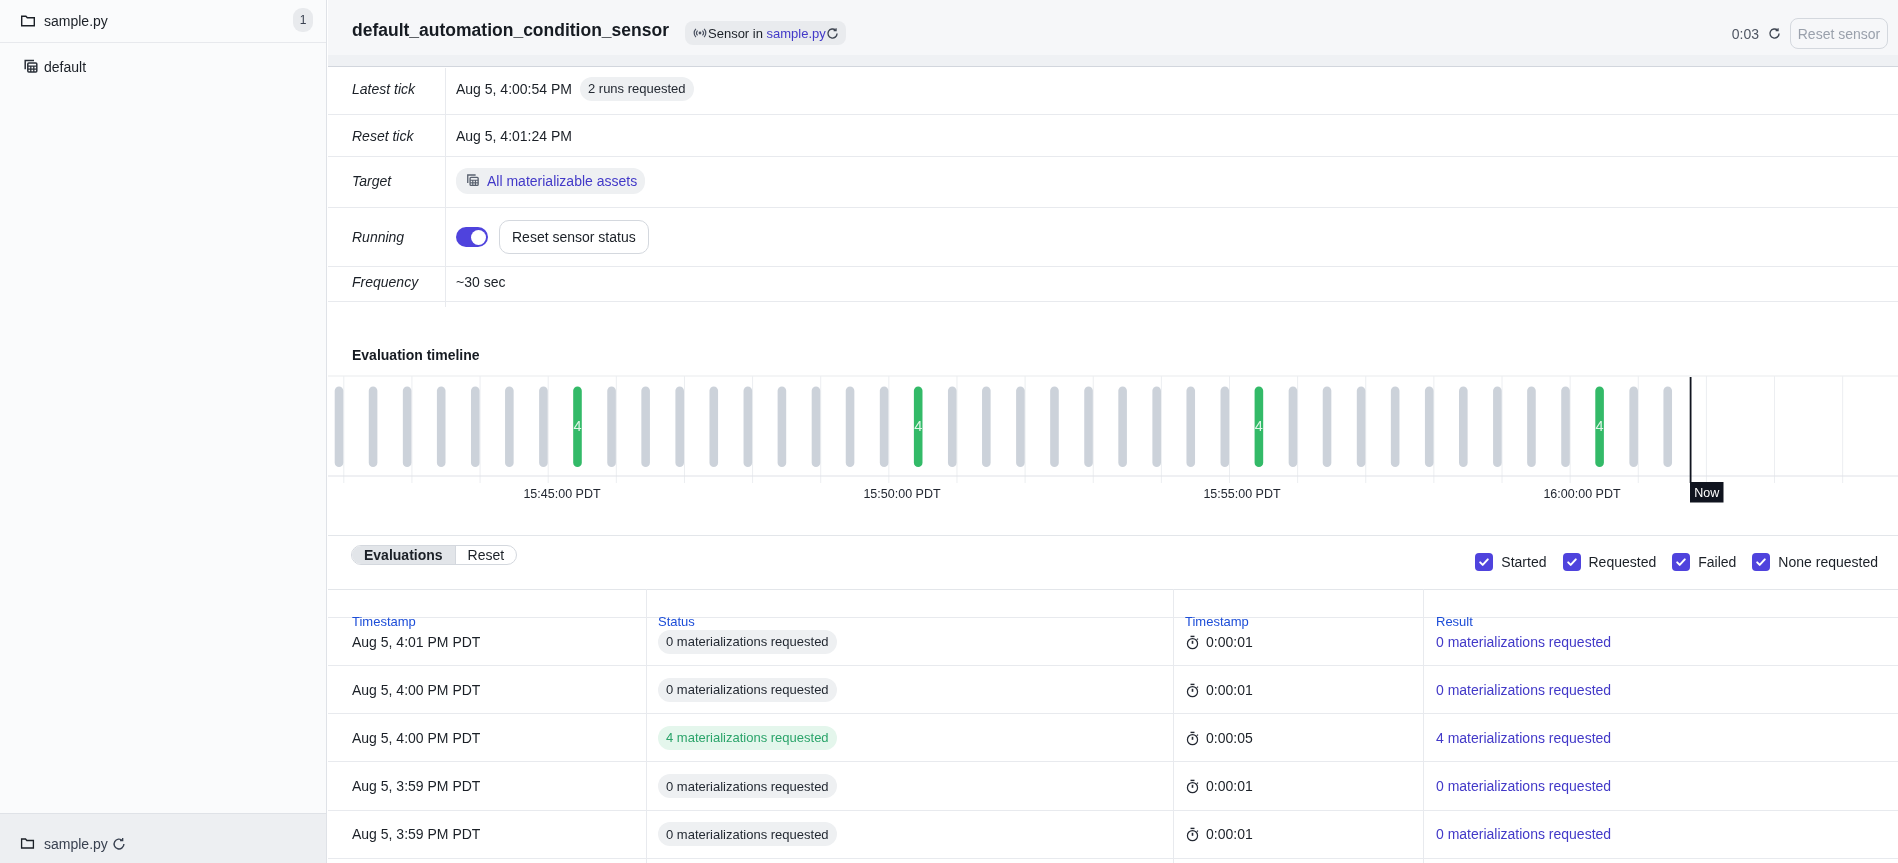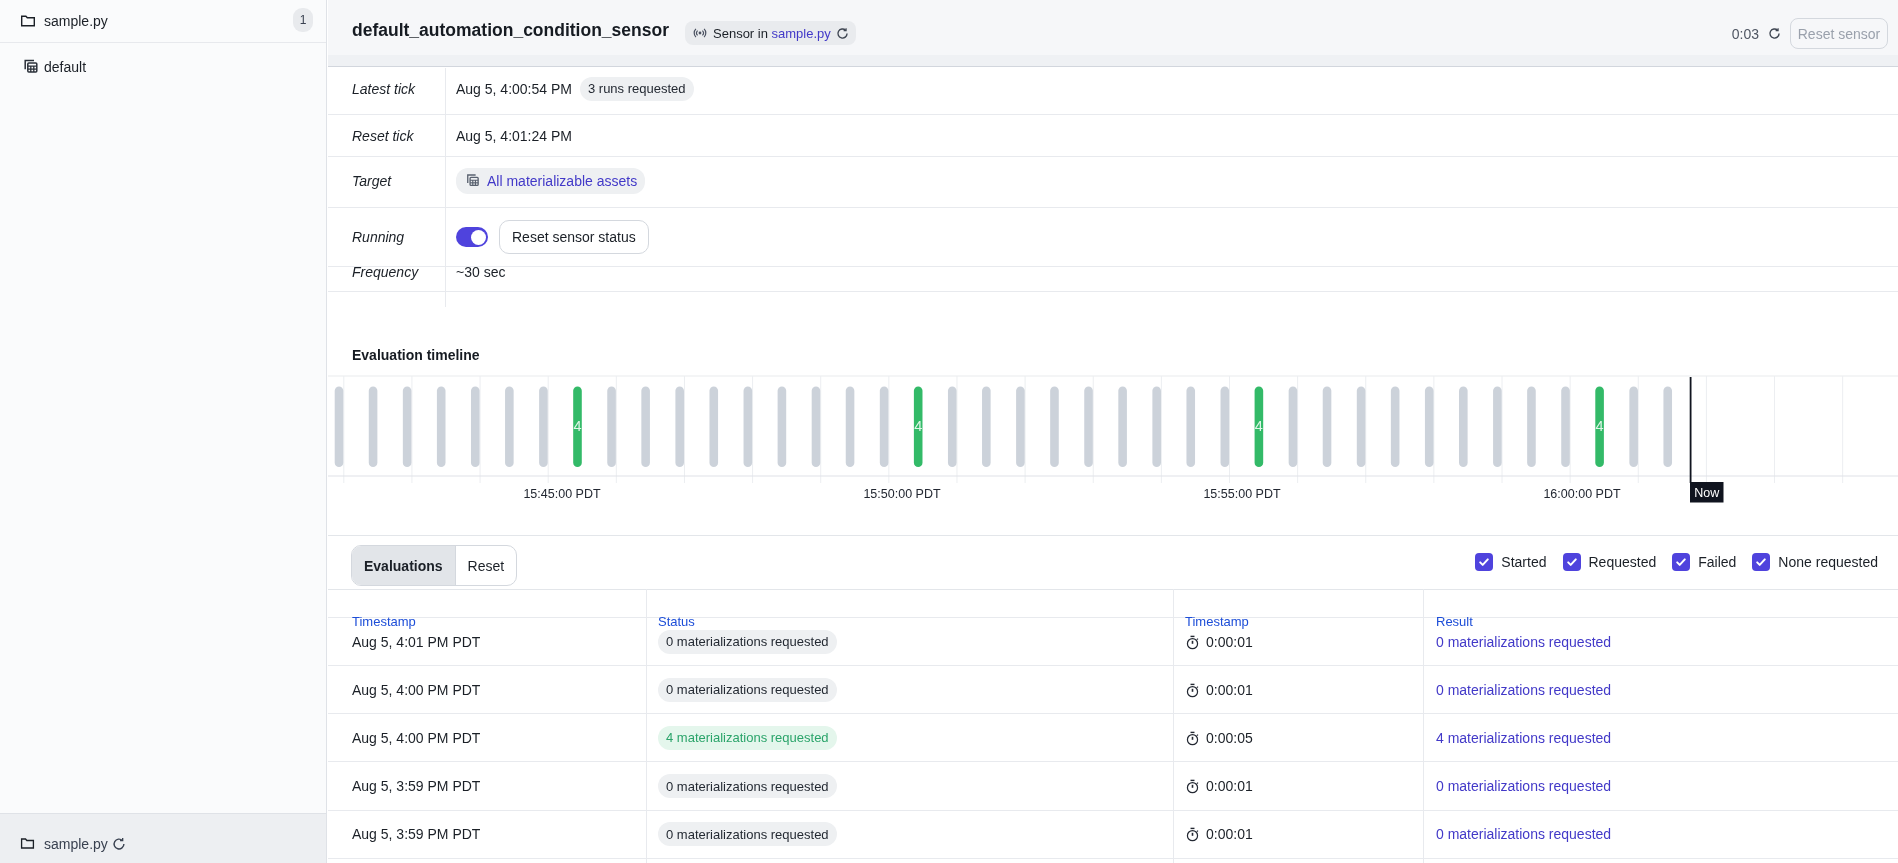--- a/index.html
+++ b/index.html
@@ -18,21 +18,21 @@
     display:flex; align-items:center; justify-content:center; }
   #sfooter { position:absolute; left:0; bottom:0; width:100%; height:50px;
     background:#edeff2; border-top:1px solid #dfe2e7; }
   
   #main { position:absolute; left:328px; top:0; width:1570px; height:863px;text-align:right; }
   #header { position:absolute; left:0; top:0; width:100%; height:67px;
     background:#f6f7f9; border-bottom:1px solid #d2d6dd; }
   #header .shade { position:absolute; left:0; bottom:0; width:100%; height:11px; background:#eff1f4; }
   #title { position:absolute; left:24px; top:20px; font-size:17.5px; font-weight:700;
     letter-spacing:0px; color:#161b22; }
-  .pill { display:inline-flex; align-items:center; gap:5px; background:#e9ebee;
+  .pill { display:inline-flex; align-items:center; background:#e9ebee;
     border-radius:8px; height:24px; padding:0 7px; font-size:13px; color:#1b2027; }
   #hdrpill { position:absolute; left:357px; top:21px; }
   #hdr-right { position:absolute; right:10px; top:0; height:67px; display:flex;
     align-items:center; gap:9px; }
   #timer { font-size:14px; color:#4f5663; }
   #testbtn { width:98px; height:31px; border:1px solid #d4d8de; border-radius:8px;
     background:transparent; color:#9aa1ac; font-size:14px; display:flex;
     align-items:center; justify-content:center; }
   
   .irow { position:absolute; left:0; width:100%; border-bottom:1px solid #e8eaee; }
@@ -48,21 +48,21 @@
   #toggle { position:relative; width:32px; height:20px; border-radius:10px; background:#4f43dd; }
   #toggle::after { content:""; position:absolute; right:2.5px; top:2.5px; width:15px;
     height:15px; border-radius:50%; background:#fff; }
   #resetbtn { height:34px; border:1px solid #d4d8de; border-radius:10px; background:#fff;
     font-size:14px; color:#1b2027; display:inline-flex; align-items:center;
     padding:0 12px; }
   
   #tl-title { position:absolute; left:24px; top:347px; font-size:14px; font-weight:700; color:#161b22; }
   
   #secborder { position:absolute; left:0; top:535px; width:100%; height:1px; background:#e3e6ea; }
-  #tabs { position:absolute; left:23px; top:545px; height:41px; border:1px solid #d4d8de;
+  #tabs { position:absolute; left:23px; top:545px; height:20px; border:1px solid #d4d8de;
     border-radius:10px; display:flex; overflow:hidden; background:#fff; }
   #tabs .tab { font-size:14px; display:flex; align-items:center; padding:0 12px; }
   #tabs .active { background:#e2e5e9; font-weight:700; border-right:1px solid #d4d8de; }
   #filters { position:absolute; right:20px; top:546px; height:31px; display:flex;
     align-items:center; gap:16px; font-size:14px; }
   .cb { display:flex; align-items:center; gap:8px; }
   .cbbox { width:18px; height:18px; border-radius:4px; background:#4f43dd; display:flex;
     align-items:center; justify-content:center; }
   
   #dtable { position:absolute; left:0; top:589px; width:100%; }
@@ -125,21 +125,21 @@
     <span id="timer">0:03</span>
     <svg width="13" height="13" viewBox="0 0 16 16" fill="none" stroke="#3d4450" stroke-width="1.7">
         <path d="M13.6 8 a5.6 5.6 0 1 1 -1.7 -4"></path>
         <path d="M12.4 1.4 v3 h-3" stroke-width="1.5"></path>
       </svg>
     <div id="testbtn">Reset sensor</div>
   </div>
 
   <div class="irow" style="top:68px; height:46.9px;">
       <span class="lbl" style="top:45.5%">Latest tick</span>
-    <span class="val" style="top:45.5%">Aug 5, 4:00:54 PM <span class="gpill">3 runs requested</span></span>
+    <span class="val" style="top:45.5%">Aug 5, 4:00:54 PM <span class="gpill">2 runs requested</span></span>
     </div>
   <div class="irow" style="top:114.9px; height:42.4px;">
       <span class="lbl">Reset tick</span>
     <span class="val">Aug 5, 4:01:24 PM</span>
     </div>
   <div class="irow" style="top:208.5px; height:58.4px;">
       <span class="lbl">Running</span>
     <span class="val" style="gap:11px">
         <span id="toggle"></span>
         <span id="resetbtn">Reset sensor status</span>
@@ -156,21 +156,21 @@
             </g>
             <g stroke="#5a6270" stroke-width="1.3">
               <path d="M6.8 9.2 h9 M9.8 9.2 v5.8 M12.8 9.2 v5.8"></path>
               <path d="M6.8 12.1 h9"></path>
             </g>
           </svg>
       <span class="link">All materializable assets</span>
         </span>
       </span>
     </div>
-  <div class="irow" style="top:252px; height:40.4px;">
+  <div class="irow" style="top:262px; height:40.4px;">
       <span class="lbl">Frequency</span>
     <span class="val">~30 sec</span>
     </div>
   <div id="vline1"></div>
 
   <div id="tl-title">Evaluation timeline</div>
   <svg id="tlsvg" class="abs" style="left:0; top:375px;" width="1570" height="130" viewBox="0 0 1570 130">
       <rect x="0" y="0.5" width="1570" height="1" fill="#e9ebee"></rect>
       <rect x="15.3" y="1" width="1" height="107" fill="#eceef1"></rect>
       <rect x="83.42999999999999" y="1" width="1" height="107" fill="#eceef1"></rect>

